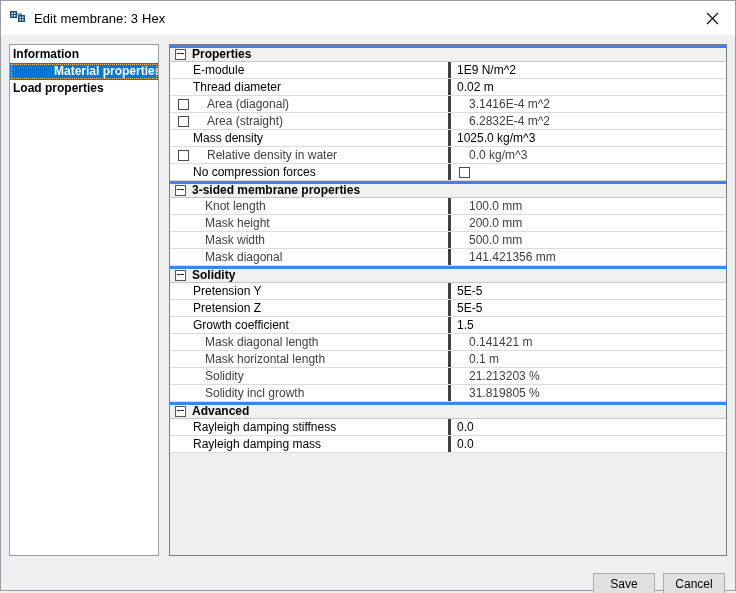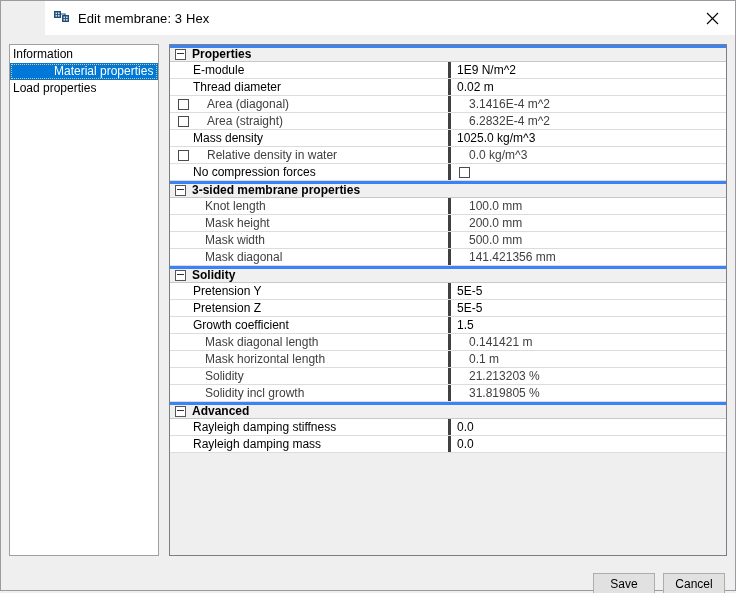--- a/index.html
+++ b/index.html
@@ -25,21 +25,20 @@
     flex-direction: column;
   }
   
   .titlebar {
     height: 34px;
     background: #ffffff;
     display: flex;
     align-items: center;
     flex: 0 0 auto;
     position: relative;
-    margin-left: 44px;
   }
   .app-icon {
     width: 16px; height: 16px;
     margin-left: 9px; margin-right: 8px;
     position: relative;
     flex: 0 0 auto;
   }
   .title-text {
     font-size: 13px;
     color: #000;
@@ -76,20 +75,21 @@
     overflow: hidden;
   }
   .side-item {
     height: 17px;
     line-height: 17px;
     padding-left: 3px;
     font-size: 12px;
     color: #000;
     white-space: nowrap;
     box-sizing: border-box;
+    font-weight: bold;
   }
   .side-item.selected {
     background: #0078d7;
     color: #ffffff;
     outline: 1px dotted #e8c080;
     outline-offset: -2px;
     padding-left: 44px;
   }
 
   

